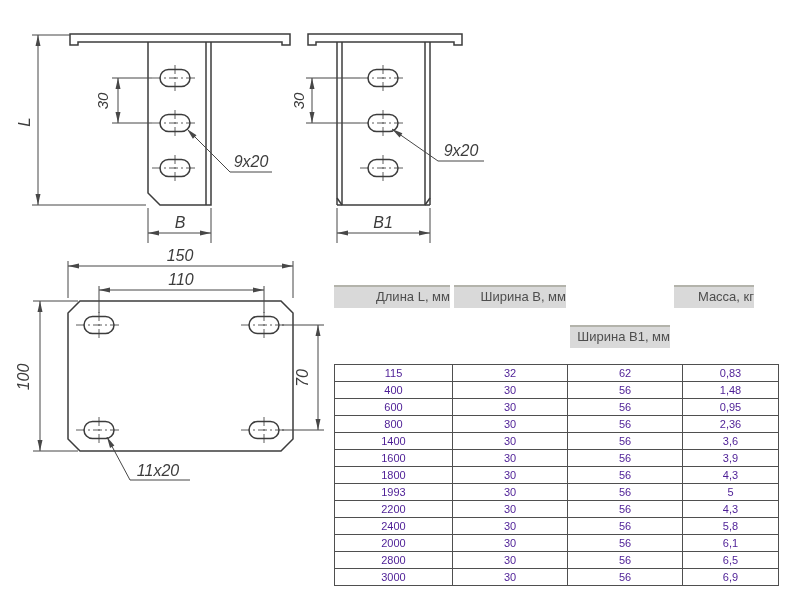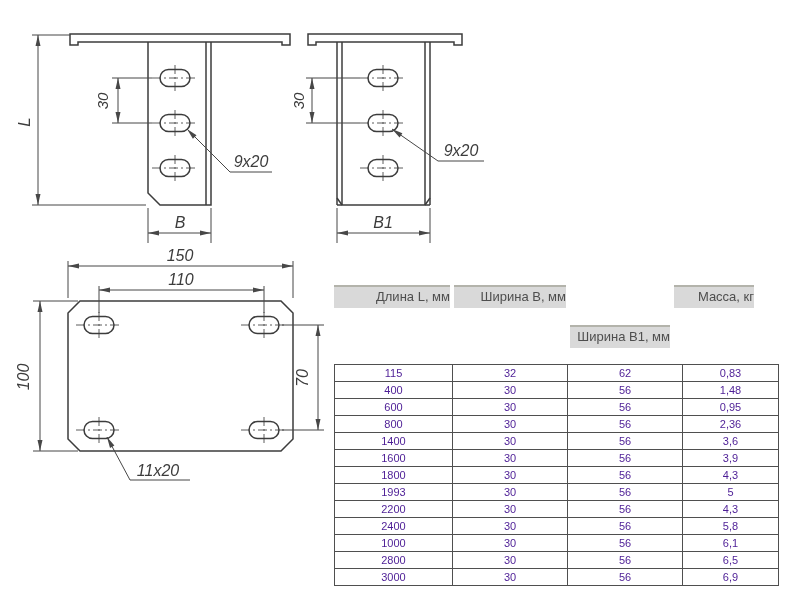--- a/index.html
+++ b/index.html
@@ -229,21 +229,21 @@
             <td>56</td>
             <td>4,3</td>
           </tr>
           <tr>
             <td>2400</td>
             <td>30</td>
             <td>56</td>
             <td>5,8</td>
           </tr>
           <tr>
-            <td>1000</td>
+            <td>2000</td>
             <td>30</td>
             <td>56</td>
             <td>6,1</td>
           </tr>
           <tr>
             <td>2800</td>
             <td>30</td>
             <td>56</td>
             <td>6,5</td>
           </tr>

